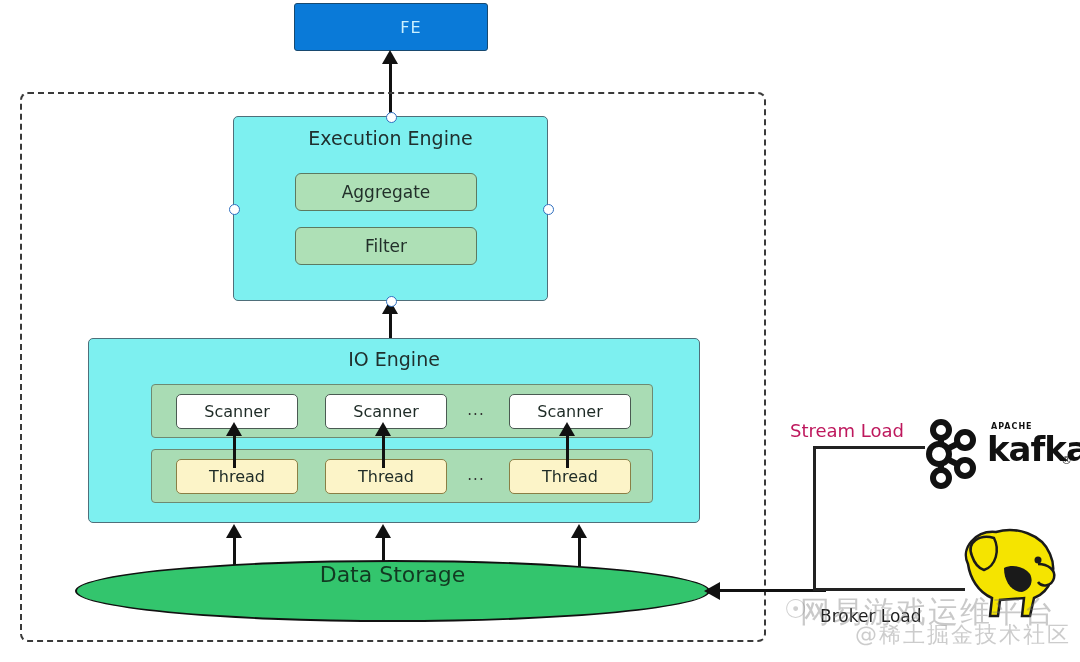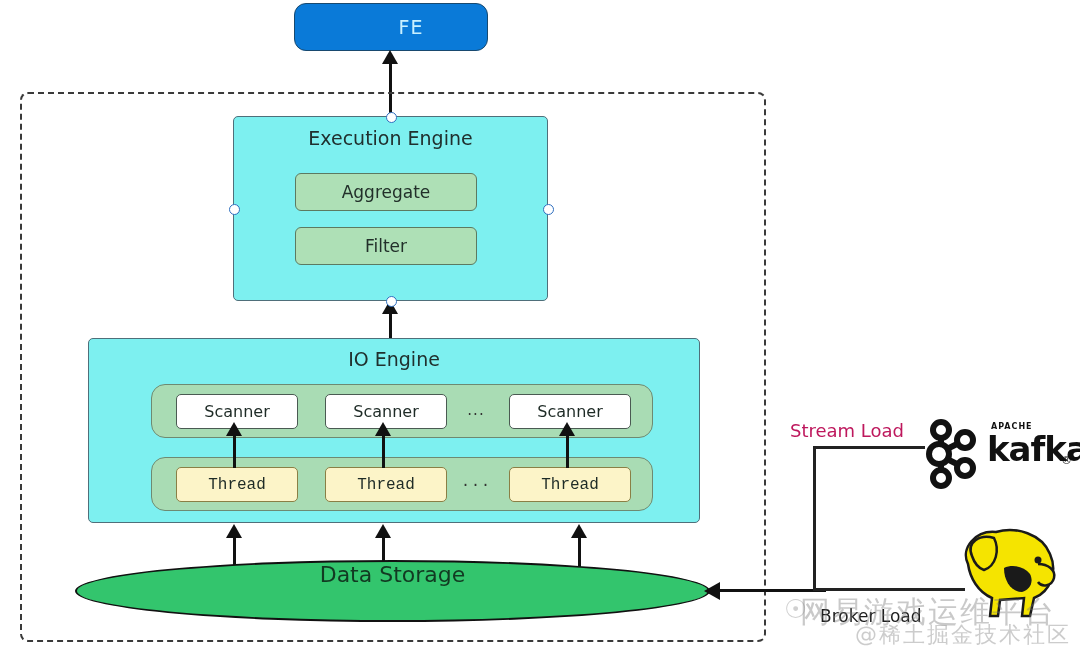--- a/index.html
+++ b/index.html
@@ -11,23 +11,23 @@
     position: relative; overflow: hidden;
     font-family: "DejaVu Sans", sans-serif;
   }
   #stage { position: absolute; inset: 0; }
 
   .abs { position: absolute; box-sizing: border-box; }
 
   
   .fe-box {
     left: 294px; top: 3px; width: 194px; height: 48px;
-    background: #0a7ad8; border: 1.5px solid #18496f; border-radius: 12px;
+    background: #0a7ad8; border: 1.5px solid #18496f; border-radius: 3px;
     display: flex; align-items: center; justify-content: center;
-    color: #c9f0ff; font-size: 19px; letter-spacing: 1px; padding-left: 40px;
+    color: #c9f0ff; font-size: 16px; letter-spacing: 1px; padding-left: 40px;
   }
 
   
   .dashed-region {
     left: 20px; top: 92px; width: 746px; height: 550px;
     border: 2.5px dashed #3a3a3a; border-radius: 8px;
     background: transparent;
   }
 
   
@@ -52,24 +52,24 @@
   .io-engine {
     left: 88px; top: 338px; width: 612px; height: 185px;
     background: #7df0f0; border: 1.3px solid #4f6f7a; border-radius: 5px;
   }
   .io-title {
     position: absolute; top: 9px; left: 0; width: 100%;
     text-align: center; font-size: 19px; color: #20302e;
   }
   .io-band {
     position: absolute; left: 62px; width: 500px; height: 52px;
-    background: #a9dcb4; border: 1.2px solid #6d8a72; border-radius: 14px;
+    background: #a9dcb4; border: 1.2px solid #6d8a72; border-radius: 4px;
   }
   .band-scanner { top: 45px; }
-  .band-thread  { top: 118px; font-family: Liberation Mono, monospace; }
+  .band-thread  { top: 110px; }
 
   .cell {
     position: absolute; top: 9px; width: 120px; height: 33px;
     border-radius: 5px; display: flex; align-items: center;
     justify-content: center; font-size: 16px; color: #1e2b26;
   }
   .cell.scanner { background: #ffffff; border: 1.2px solid #4a5a52; }
   .cell.thread  { background: #fcf4c8; border: 1.2px solid #8a7f45; }
   .cell.c1 { left: 24px; }
   .cell.c2 { left: 173px; }

